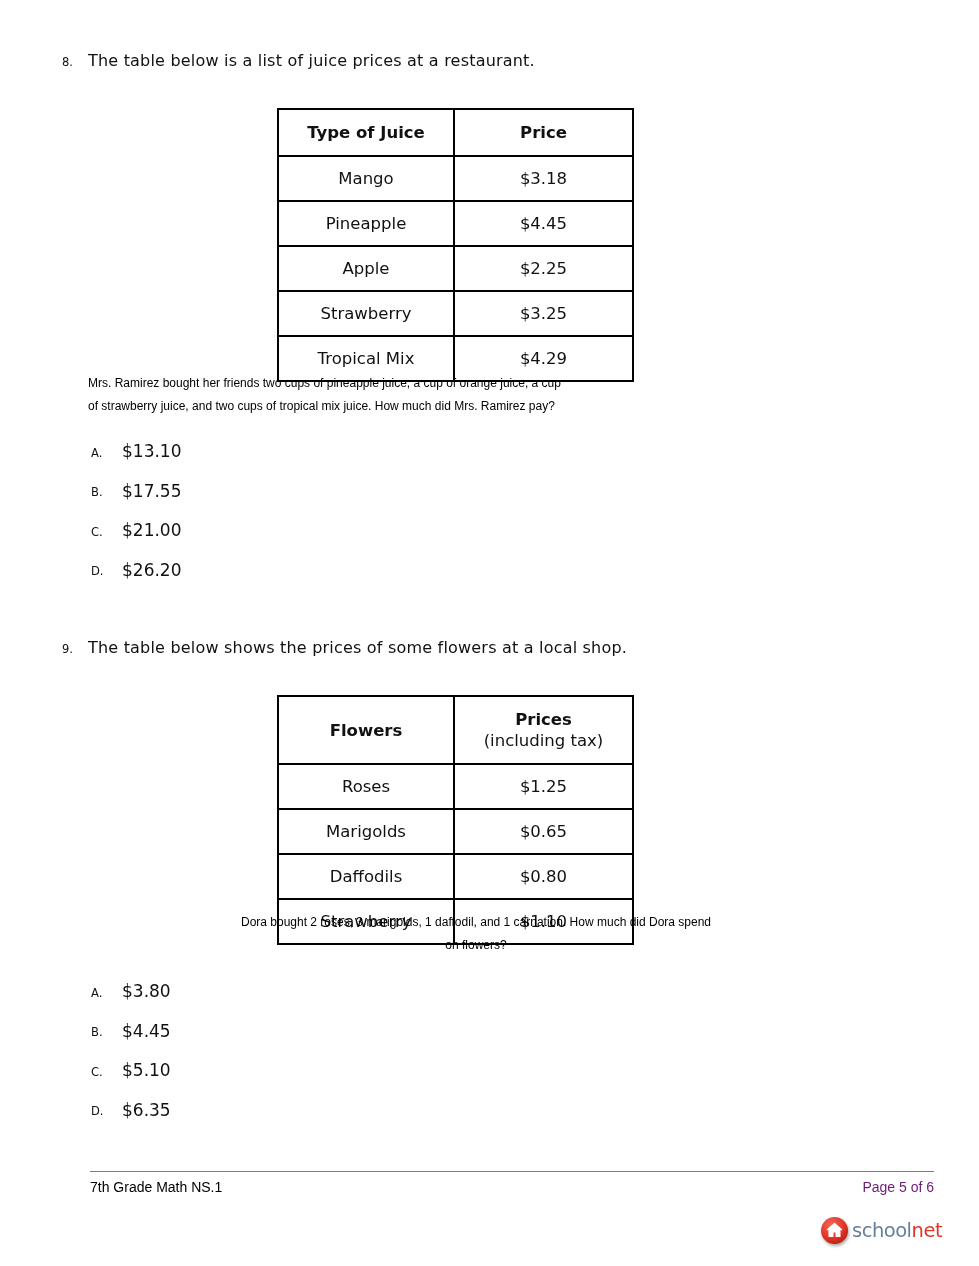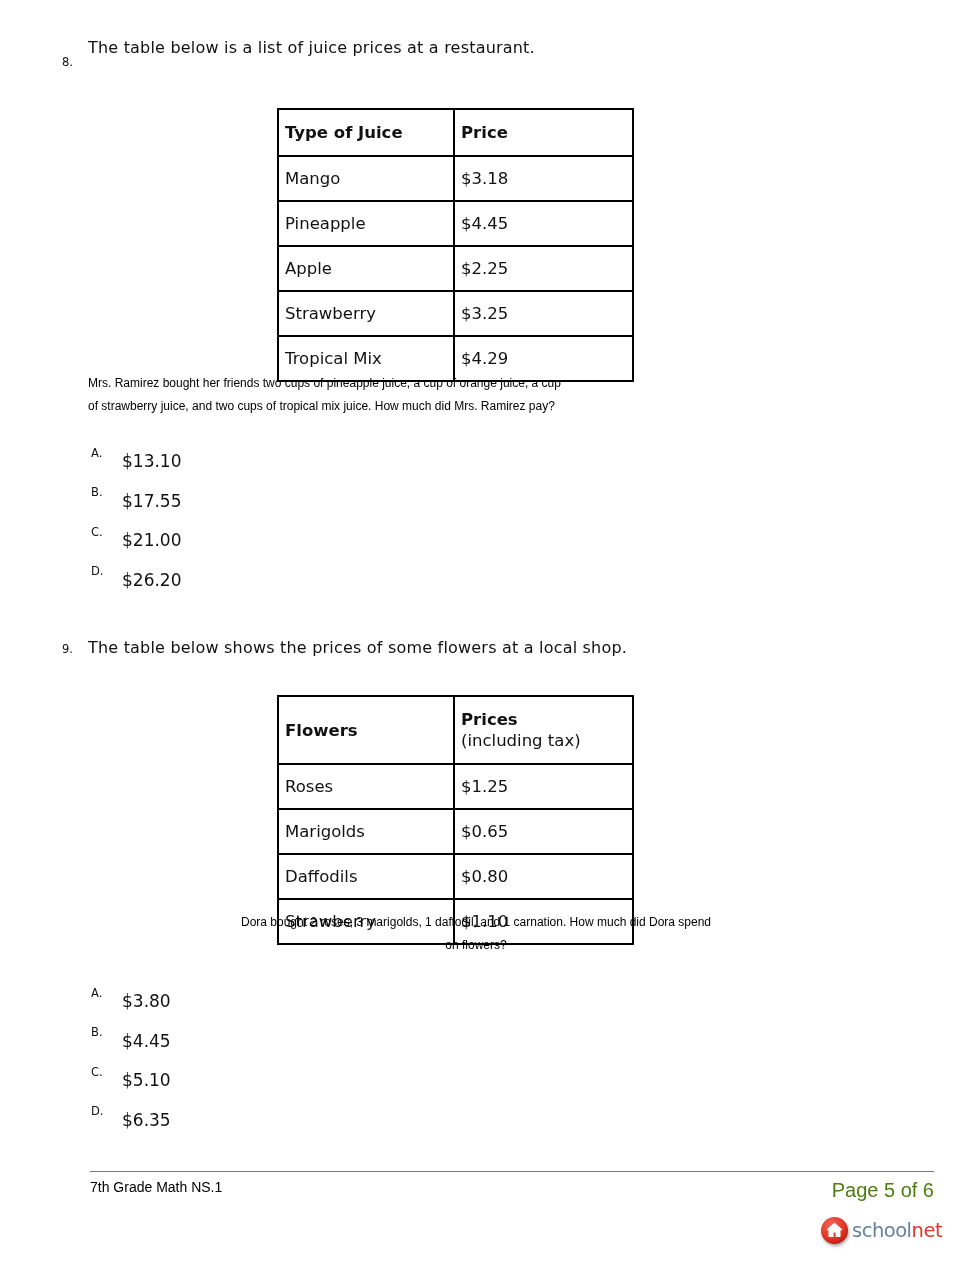--- a/index.html
+++ b/index.html
@@ -28,21 +28,21 @@
   
   table.qtable {
     position:absolute;
     border-collapse:collapse;
     font-family:"DejaVu Sans", sans-serif;
     font-size:16.5px;
     color:#111111;
   }
   table.qtable th, table.qtable td {
     border:2px solid #000000;
-    text-align:left;
+    text-align:center;
     vertical-align:middle;
     padding:12px 6px;
     margin-top:48px;
   }
   table.qtable th { font-weight:bold; }
   table.qtable .col-a { width:176px; }
   table.qtable .col-b { width:179px; }
   table.qtable td { height:32px; font-weight:normal; }
   #table-q8 th { height:32px; }
   #table-q9 th { height:53px; }
@@ -67,40 +67,39 @@
     padding-top:4.5px;
     font-size:11.5px;
     font-family:"DejaVu Sans", sans-serif;
     color:#111111;
   }
   .choice .value {
     font-size:17px;
     line-height:20px;
     font-family:"DejaVu Sans", sans-serif;
     color:#111111;
-    margin-top:10px;
   }
   
   .footer-rule {
     position:absolute;
     left:90px; top:1171px;
     width:844px; height:1px;
     background:#7d7d7d;
   }
   .footer-course {
     position:absolute;
     left:90px; top:1179px;
     font-family:"Liberation Sans", sans-serif;
     font-size:14px; color:#000000;
   }
   .footer-page {
     position:absolute;
     right:45px; top:1179px;
     font-family:"Liberation Sans", sans-serif;
-    font-size:20px; color:#4d7c0f;
+    font-size:14px; color:#701a75;
   }
   .logo {
     position:absolute;
     left:820px; top:1195px;
     display:flex; align-items:center;margin-top:21px;
   }
   .logo svg { filter:drop-shadow(1.5px 2px 1.5px rgba(0,0,0,0.35)); }
   .logo-text {
     margin-left:3px;
     font-family:"DejaVu Sans", sans-serif;
@@ -110,21 +109,21 @@
   }
   .logo-school { color:#64809e; }
   .logo-net    { color:#e0352a; }
 </style>
 </head>
 <body>
 
 <div class="page">
 
   <span class="qnum" style="left:62px; top:55px;">8.</span>
-  <span class="qstem" style="left:88px; top:38px;">The table below is a list of juice prices at a restaurant.</span>
+  <span class="qstem" style="left:88px; top:51px;">The table below is a list of juice prices at a restaurant.</span>
 
   <table class="qtable" id="table-q8" style="left:277px; top:108px;">
     <thead>
       <tr>
         <th class="col-a">
           <span class="th-title">Type of Juice</span>
 
         </th>
         <th class="col-b">
           <span class="th-title">Price</span>

